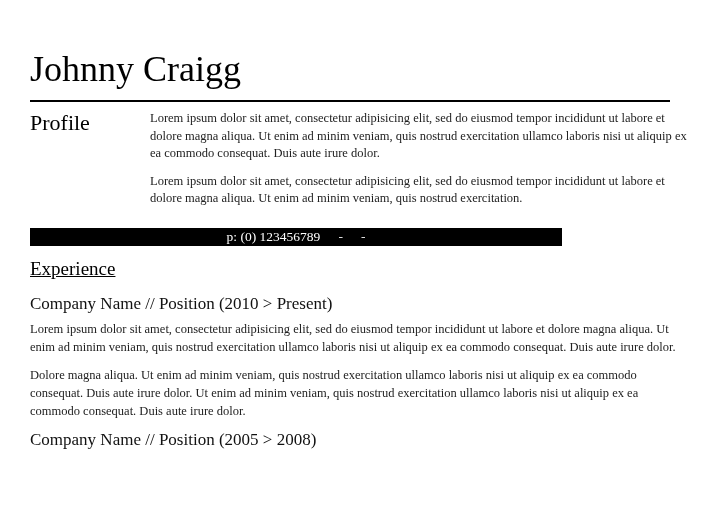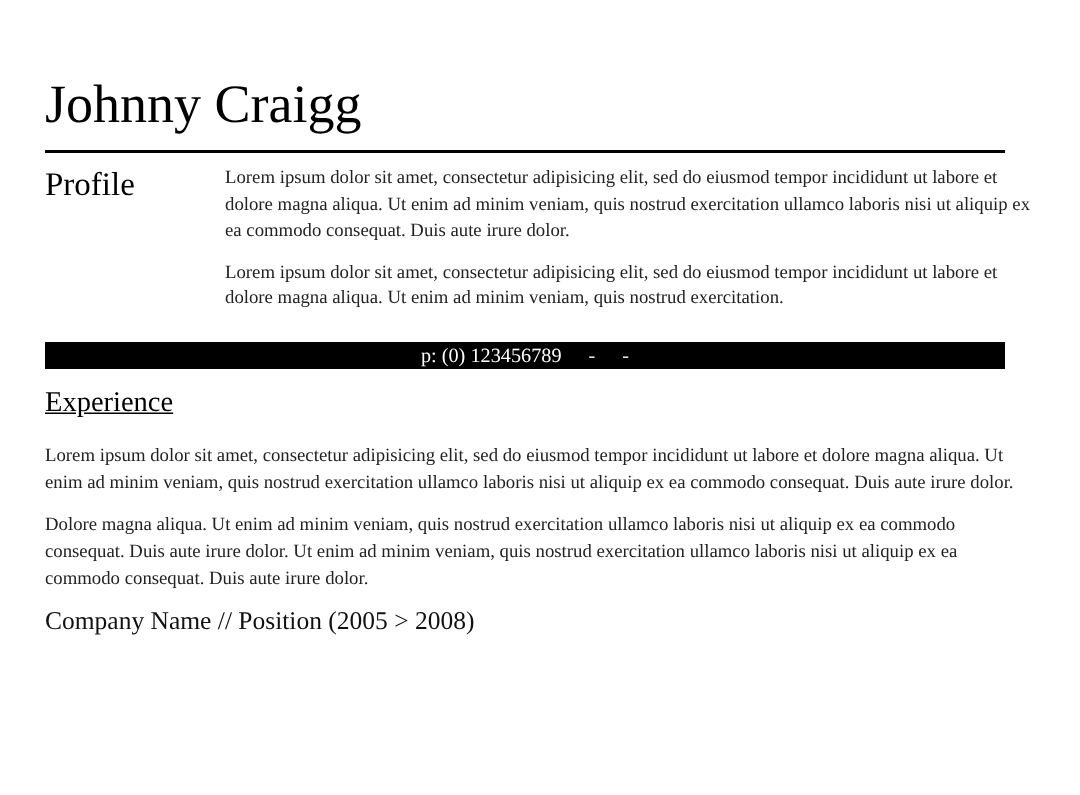--- a/index.html
+++ b/index.html
@@ -40,21 +40,21 @@
     line-height: 1.4;
     color: #222;
   }
   .profile-body p { margin-bottom: 10px; }
   .contact-bar {
     background: #000;
     color: #fff;
     font-size: 13.5px;
     padding: 1px 10px;
     margin: 4px 0 12px 0;
-    width: 640px;
+    width: 532px;
     display: flex;
     gap: 18px;
     justify-content: center;
   }
   .contact-bar .sep { opacity: 0.9; }
   .section-heading {
     font-size: 19px;
     font-weight: normal;
     margin: 10px 0 14px 0;
     text-decoration: underline;
@@ -94,20 +94,21 @@
     <span>p:</span>
     <span>(0) 123456789</span>
   </span>
   <span class="sep">-</span>
   <span class="sep">-</span>
 </div>
 
 <h2 class="section-heading">Experience</h2>
 
 <div class="job">
+  <h3 class="job-title">Company Name // Position (2010 &gt; Present)</h3>
   <div class="job-body">
     <p>Lorem ipsum dolor sit amet, consectetur adipisicing elit, sed do eiusmod tempor incididunt ut labore et dolore magna aliqua.  Ut enim ad minim veniam, quis nostrud exercitation ullamco laboris nisi ut aliquip ex ea commodo consequat. Duis aute irure dolor.</p>
   </div>
 </div>
 
 <div class="job">
   <div class="job-body">
     <p>Dolore magna aliqua.  Ut enim ad minim veniam, quis nostrud exercitation ullamco laboris nisi ut aliquip ex ea commodo consequat. Duis aute irure dolor. Ut enim ad minim veniam, quis nostrud exercitation ullamco laboris nisi ut aliquip ex ea commodo consequat. Duis aute irure dolor.</p>
   </div>
 </div>

